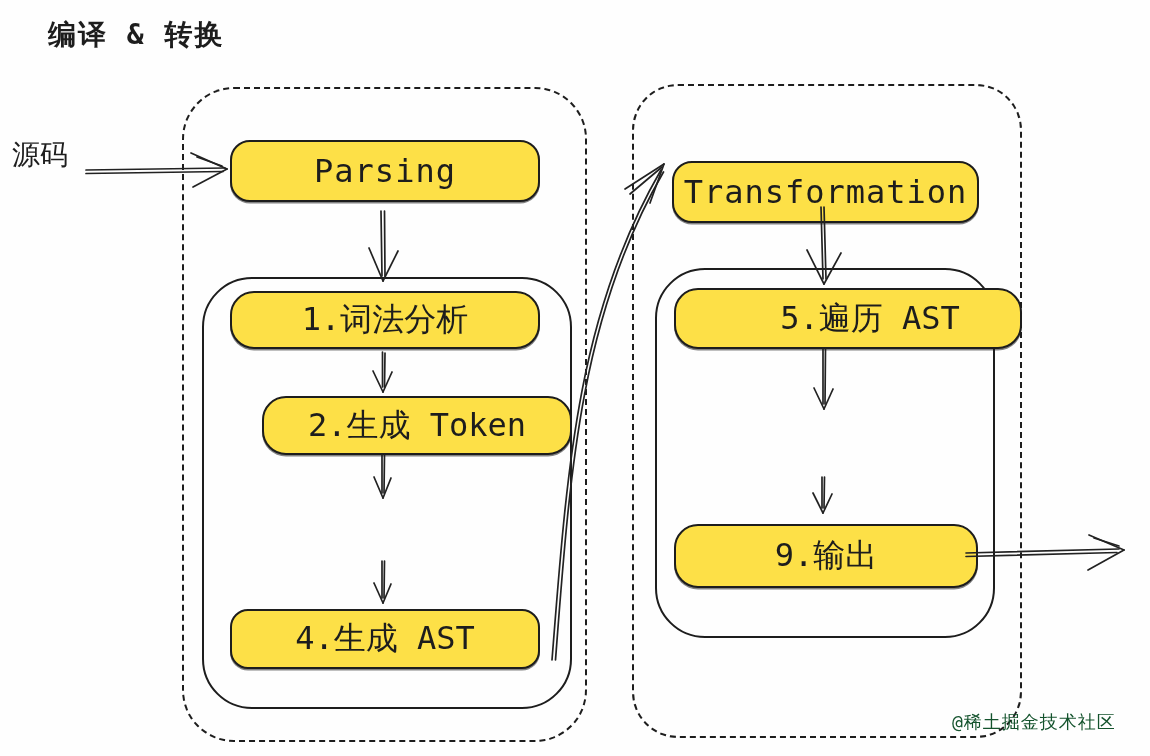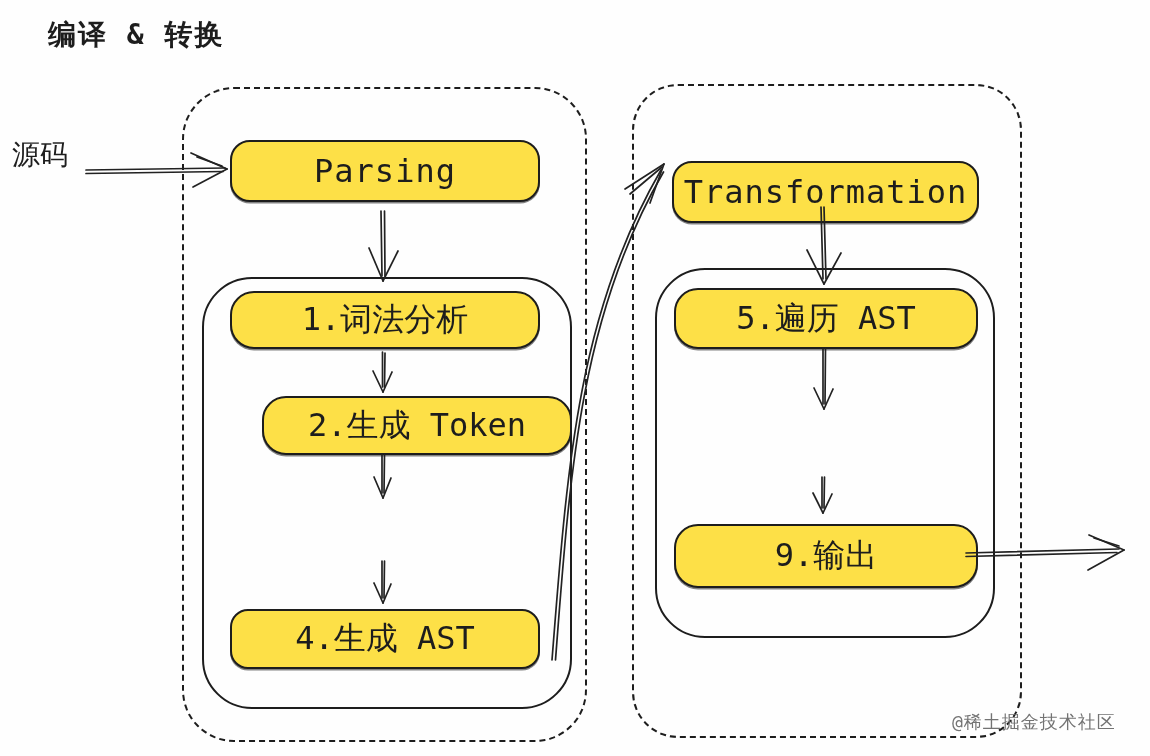--- a/index.html
+++ b/index.html
@@ -45,31 +45,31 @@
     box-shadow:0 1.5px 0 rgba(29,29,29,.55);
   }
   .hdr{border-radius:20px;letter-spacing:1px;}
   .step{border-radius:24px;}
   .n-parsing{left:230px;top:140px;width:306px;height:58px;}
   .n-s1{left:230px;top:291px;width:306px;height:54px;}
   .n-s2{left:230px;top:396px;width:306px;height:55px;margin-left:32px;}
   .n-s3{left:230px;top:503px;width:306px;height:56px;}
   .n-s4{left:230px;top:609px;width:306px;height:56px;border-radius:18px;}
   .n-transform{left:672px;top:141px;width:303px;height:58px;margin-top:20px;}
-  .n-s5{left:674px;top:288px;width:300px;height:57px;}
+  .n-s5{left:674px;top:288px;width:300px;height:57px;padding-left:44px;}
   .n-s6{left:671px;top:417px;width:305px;height:57px;}
   .n-s7{left:674px;top:524px;width:300px;height:60px;}
   .arrows{
     position:absolute;left:0;top:0;width:1150px;height:756px;
     pointer-events:none;
   }
   .arrows path{fill:none;stroke:#222;stroke-width:1.7;stroke-linecap:round;}
   .watermark{
     position:absolute;left:952px;top:710px;
-    font-size:18px;color:#737373;letter-spacing:1px;
+    font-size:18px;color:#14532d;letter-spacing:1px;
     white-space:nowrap;
   }
 </style>
 </head>
 <body>
 
 <div class="canvas">
 
   <div class="title">编译 &amp; 转换</div>
 

